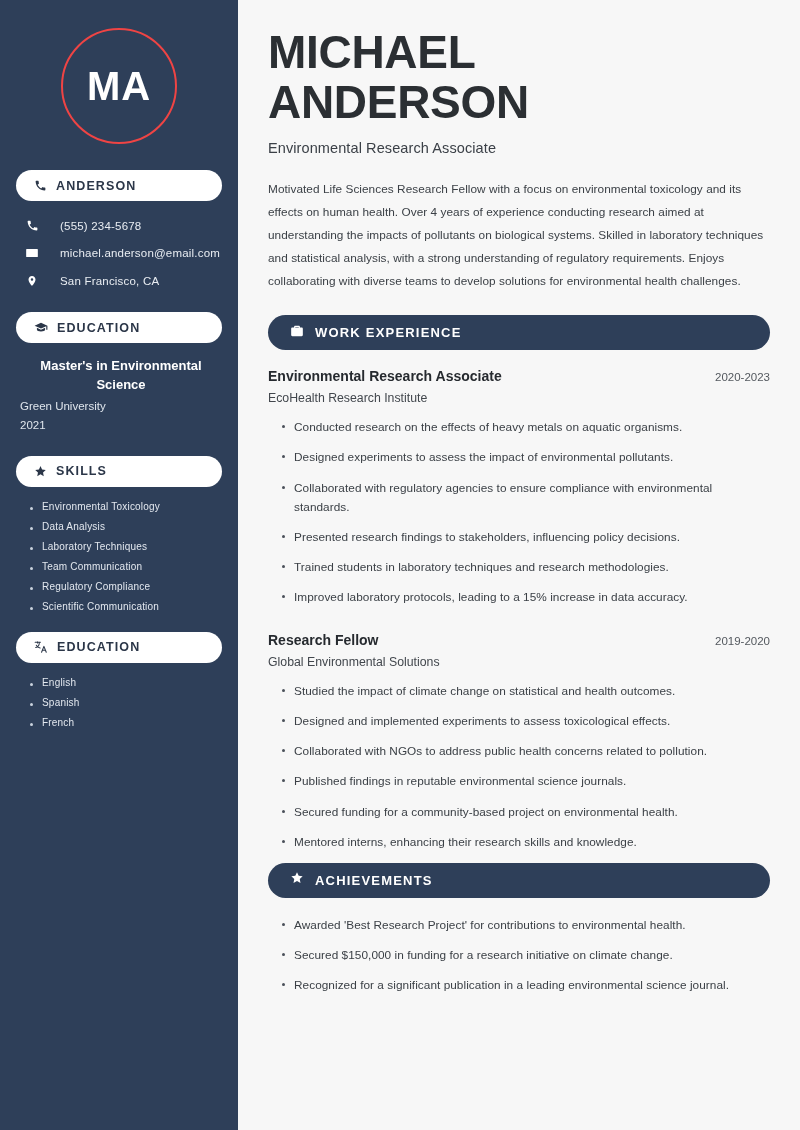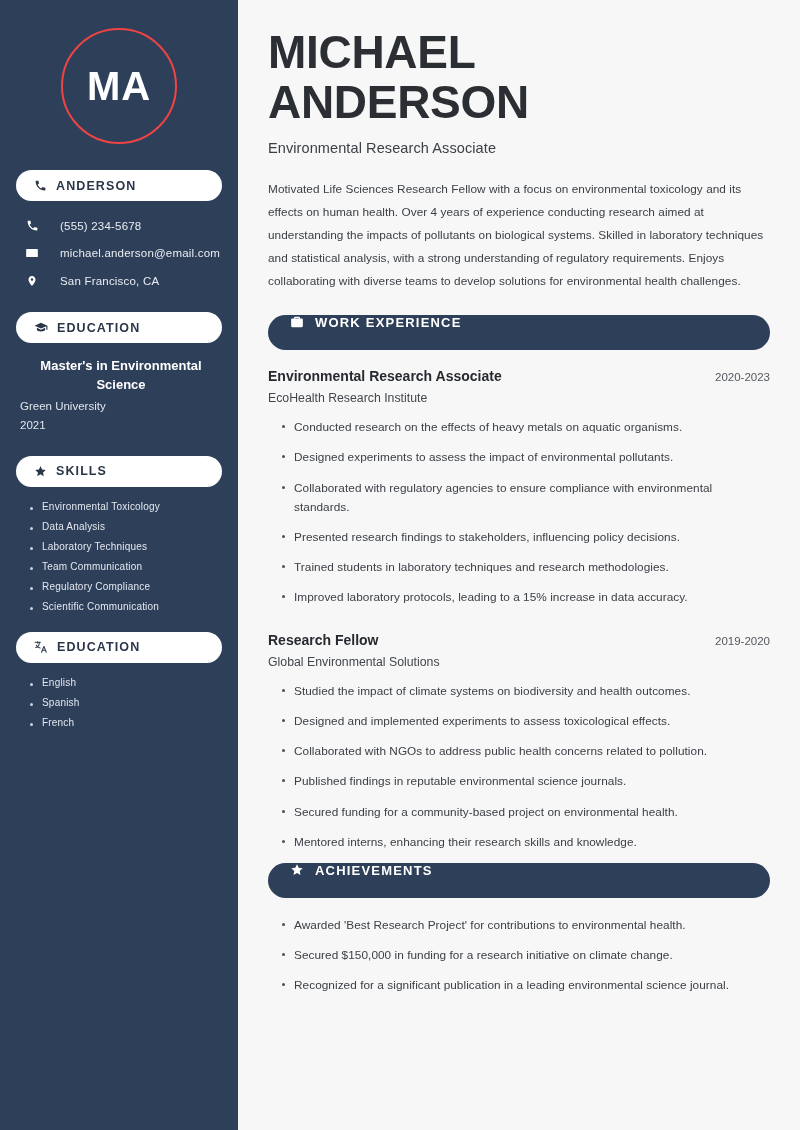--- a/index.html
+++ b/index.html
@@ -156,20 +156,21 @@
     margin-bottom: 22px;
     letter-spacing: .05px;
   }
 
   .bar {
     background: #2e3f59;
     color: #ffffff;
     border-radius: 999px;
     height: 35px;
     display: flex;
+    align-items: center;
     gap: 11px;
     padding: 0 22px;
     margin-bottom: 18px;
   }
   .bar .bar-label {
     font-size: 13px;
     font-weight: 700;
     letter-spacing: 1.2px;
   }
 
@@ -361,21 +362,21 @@
 
     <div class="spacer-lg"></div>
 
     <section class="job">
       <div class="job-head">
         <span class="job-title">Research Fellow</span>
         <span class="job-dates">2019-2020</span>
       </div>
       <div class="job-company">Global Environmental Solutions</div>
       <ul class="main-list">
-        <li>Studied the impact of climate systems on biodiversity and health outcomes.</li>
+        <li>Studied the impact of climate change on statistical and health outcomes.</li>
         <li>Designed and implemented experiments to assess toxicological effects.</li>
         <li>Collaborated with NGOs to address public health concerns related to pollution.</li>
         <li>Published findings in reputable environmental science journals.</li>
         <li>Secured funding for a community-based project on environmental health.</li>
         <li>Mentored interns, enhancing their research skills and knowledge.</li>
       </ul>
     </section>
 
     <div class="bar">
       <span class="icon">

